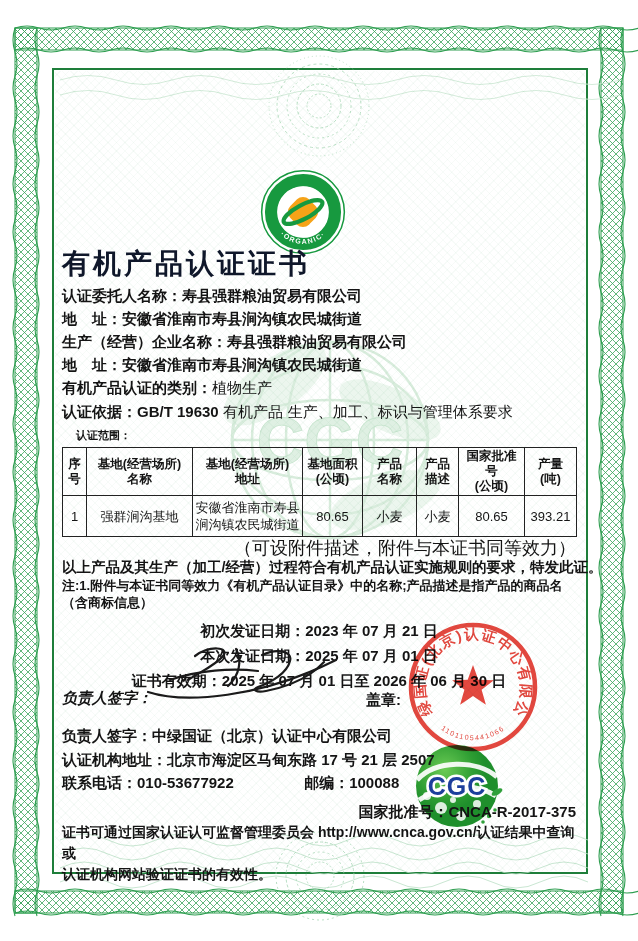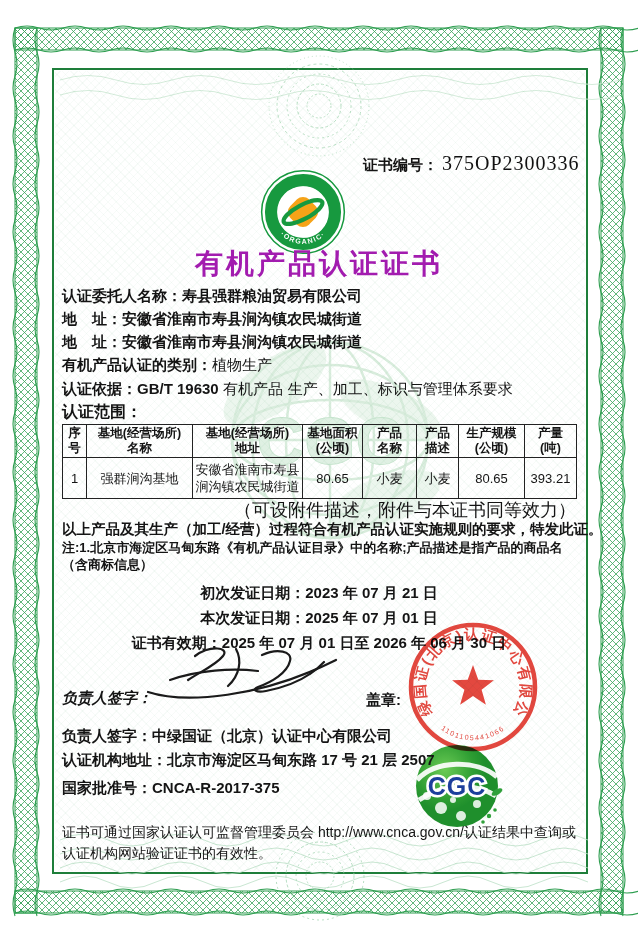--- a/index.html
+++ b/index.html
@@ -13,44 +13,44 @@
     background:
       repeating-linear-gradient(45deg, rgba(70,160,100,.045) 0 1px, transparent 1px 6px),
       repeating-linear-gradient(-45deg, rgba(70,160,100,.045) 0 1px, transparent 1px 6px);}
   
   .organic-logo{position:absolute;left:256px;top:165px;width:94px;height:94px;z-index:2;}
   .cert-line{position:absolute;left:363px;top:152px;z-index:2;display:flex;align-items:baseline;gap:4px;}
   .cert-label{font-size:15px;font-weight:700;}
   .cert-no{font-family:"Liberation Serif",serif;font-size:20px;letter-spacing:1px;color:#111;}
   
   .content{position:absolute;left:62px;top:246px;width:514px;z-index:2;}
-  .doc-title{text-align:center;font-size:28px;font-weight:700;letter-spacing:3px;line-height:36px;margin:0 0 2px 0;color:#a21caf;}
+  .doc-title{font-size:28px;font-weight:700;letter-spacing:3px;line-height:36px;margin:0 0 2px 0;color:#0f172a;}
   .line{font-size:15px;font-weight:700;line-height:23px;white-space:nowrap;}
   .kai{font-family:"DejaVu Serif",serif;font-weight:400;text-align:center;}
-  .scope-label{font-size:16px;font-weight:700;line-height:20px;margin-top:1px;}
+  .scope-label{font-size:11px;font-weight:700;line-height:20px;margin-top:1px;margin-left:14px;}
   table.scope{width:514px;border-collapse:collapse;table-layout:fixed;margin-top:2px;}
   table.scope th,table.scope td{border:1.4px solid #222;text-align:center;vertical-align:middle;padding:1px 2px;}
   table.scope th{font-size:12.5px;font-weight:700;height:30px;line-height:15px;}
   table.scope td{font-size:13px;height:38px;line-height:17px;word-break:break-all;}
   .attach-note{font-size:18px;line-height:16px;text-align:right;margin-top:3px;}
   .statement{font-size:14.5px;font-weight:700;line-height:19px;margin-top:2px;white-space:nowrap;}
   .small-note{font-size:13px;font-weight:600;line-height:17px;}
   .dates{margin-top:7px;}
   .dates .line{line-height:25px;text-align:center;}
   
   .sig-svg{position:absolute;left:140px;top:642px;z-index:3;}
   .sign-label{position:absolute;left:62px;top:689px;font-size:15px;font-weight:700;z-index:2;font-style:italic;}
   .stamp-label{position:absolute;left:366px;top:683px;font-size:15px;font-weight:700;z-index:2;margin-top:8px;}
   .seal-svg{position:absolute;left:398px;top:612px;z-index:4;opacity:.88;mix-blend-mode:multiply;}
   .org-block{position:absolute;left:62px;top:724px;width:514px;z-index:2;}
   .org-block .line{line-height:23.5px;}
   .phone-row .phone-cell{display:inline-block;width:238px;}
-  .approval{margin-top:5px;}
+  .approval{margin-top:5px;text-align:right;}
   .cgc-svg{position:absolute;left:407px;top:736px;z-index:1;}
-  .footer{position:absolute;left:62px;top:822px;width:514px;z-index:2;font-size:14px;font-weight:400;line-height:21px;}
+  .footer{position:absolute;left:62px;top:822px;width:514px;z-index:2;font-size:14px;font-weight:700;line-height:21px;}
 </style>
 </head>
 <body>
 
 <div class="page">
 
   <svg id="border-svg" width="638" height="941">
     <defs>
       <pattern id="mesh" width="7" height="7" patternUnits="userSpaceOnUse">
         <path d="M0,0 L7,7 M7,0 L0,7" stroke="#3BA55C" stroke-width="0.8" fill="none"></path>
@@ -130,33 +130,32 @@
       <textPath href="#arcTop" startOffset="50%" text-anchor="middle">中国有机产品</textPath>
     </text>
     <text font-size="7.5" font-weight="bold" fill="#ffffff" letter-spacing="1.5" font-family="Liberation Sans, sans-serif">
       <textPath href="#arcBot" startOffset="50%" text-anchor="middle">·ORGANIC·</textPath>
     </text>
     <circle r="27" fill="#ffffff"></circle>
     <rect x="-14" y="-14" width="28" height="28" rx="9" fill="#F6A318" transform="rotate(45)"></rect>
     <ellipse rx="23" ry="7.5" fill="none" stroke="#17993F" stroke-width="4.5" transform="rotate(-28)"></ellipse>
   </svg>
 
-  <div class="cert-line">
-    <span class="cert-label">证书编号：</span>
-    <span class="cert-no">375OP2300336</span>
-  </div>
 
   <div class="content">
     <div class="doc-title">有机产品认证证书</div>
 
     <div class="line">
       <span>认证委托人名称：</span><span>寿县强群粮油贸易有限公司</span>
     </div>
     <div class="line">
       <span>地　址：</span><span>安徽省淮南市寿县涧沟镇农民城街道</span>
+    </div>
+    <div class="line">
+      <span>生产（经营）企业名称：</span><span>寿县强群粮油贸易有限公司</span>
     </div>
     <div class="line">
       <span>地　址：</span><span>安徽省淮南市寿县涧沟镇农民城街道</span>
     </div>
     <div class="line">
       <span>有机产品认证的类别：</span><span class="kai">植物生产</span>
     </div>
     <div class="line">
       <span>认证依据：</span><span>GB/T 19630</span> <span class="kai">有机产品 生产、加工、标识与管理体系要求</span>
     </div>
@@ -193,21 +192,21 @@
             </th>
           <th>
               <span style="display:block">产品</span>
               <span style="display:block">名称</span>
             </th>
           <th>
               <span style="display:block">产品</span>
               <span style="display:block">描述</span>
             </th>
           <th>
-              <span style="display:block">生产规模</span>
+              <span style="display:block">国家批准号</span>
               <span style="display:block">(公顷)</span>
             </th>
           <th>
               <span style="display:block">产量</span>
               <span style="display:block">(吨)</span>
             </th>
         </tr>
       </thead>
       <tbody>
         <tr>
@@ -218,21 +217,21 @@
           <td>小麦</td>
           <td>小麦</td>
           <td>80.65</td>
           <td>393.21</td>
         </tr>
       </tbody>
     </table>
 
     <div class="attach-note kai">（可设附件描述，附件与本证书同等效力）</div>
     <div class="statement">以上产品及其生产（加工/经营）过程符合有机产品认证实施规则的要求，特发此证。</div>
-    <div class="small-note">注:1.北京市海淀区马甸东路《有机产品认证目录》中的名称;产品描述是指产品的商品名</div>
+    <div class="small-note">注:1.附件与本证书同等效力《有机产品认证目录》中的名称;产品描述是指产品的商品名</div>
     <div class="small-note">（含商标信息）</div>
 
     <div class="dates">
       <div class="line">
         <span>初次发证日期：</span><span>2023 年 07 月 21 日</span>
       </div>
       <div class="line">
         <span>本次发证日期：</span><span>2025 年 07 月 01 日</span>
       </div>
       <div class="line">
@@ -269,20 +268,24 @@
     </text>
   </svg>
 
   <div class="org-block">
     <div class="line">
       <span>负责人签字：</span><span>中绿国证（北京）认证中心有限公司</span>
     </div>
     <div class="line">
       <span>认证机构地址：</span><span>北京市海淀区马甸东路 17 号 21 层 2507</span>
     </div>
+    <div class="line phone-row">
+      <span class="phone-cell"><span>联系电话：</span><span>010-53677922</span></span>
+      <span><span>邮编：</span><span>100088</span></span>
+    </div>
     <div class="line approval">
       <span>国家批准号：</span><span>CNCA-R-2017-375</span>
     </div>
   </div>
 
   <svg class="cgc-svg" width="100" height="100" viewBox="-50 -50 100 100">
     <defs>
       <radialGradient id="gg" cx="35%" cy="30%">
         <stop offset="0%" stop-color="#6BCB55"></stop>
           <stop offset="70%" stop-color="#2F9E33"></stop>

